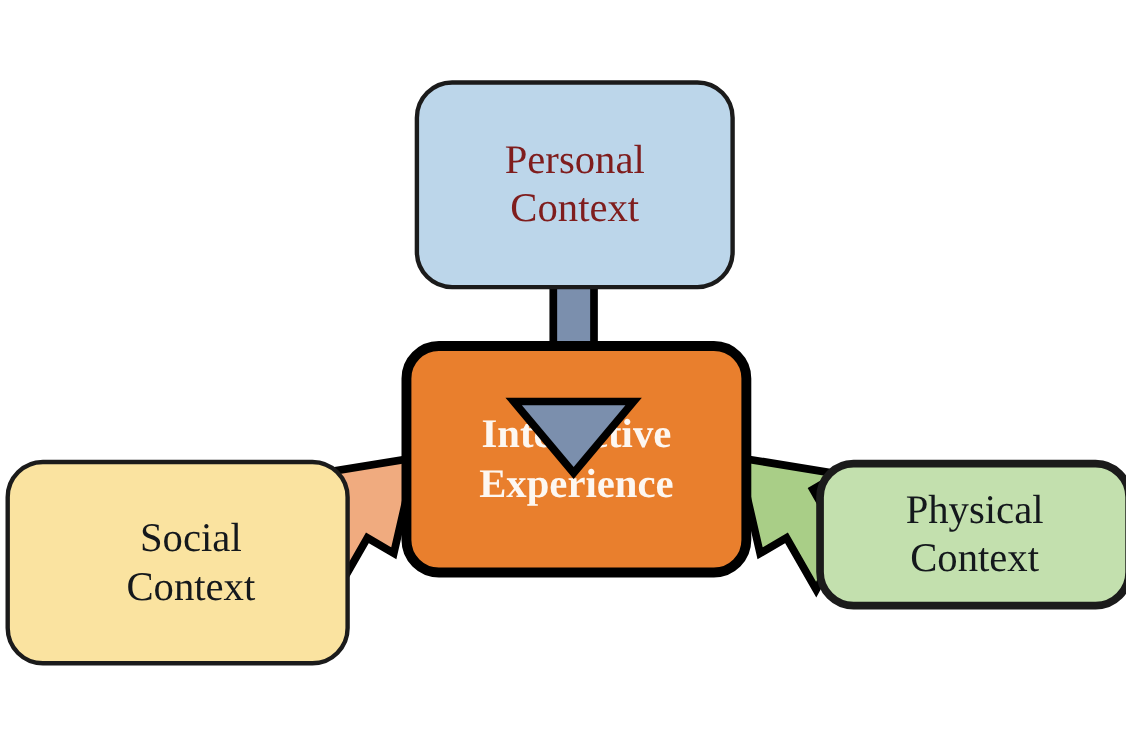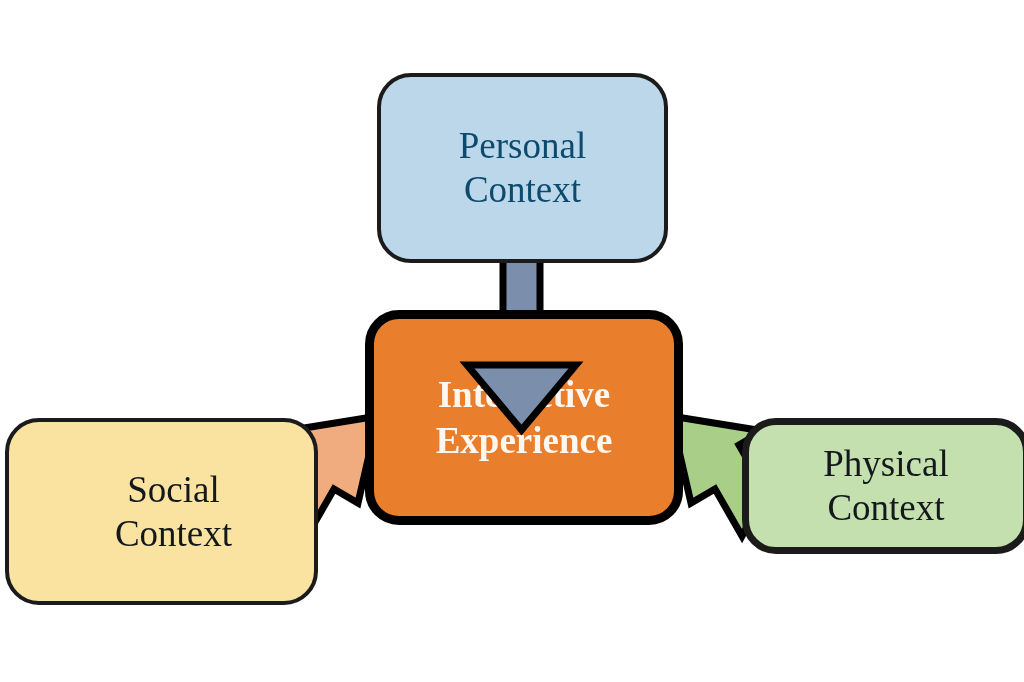--- a/index.html
+++ b/index.html
@@ -142,21 +142,21 @@
                L 763 431
                L 671 416
                L 691 503
                L 715 489
                L 742 536
                Z" fill="#a9ce87" stroke="#000000" stroke-width="7" stroke-linejoin="miter"></path>
     </g>
   </svg>
 
   <div class="node" id="node-personal" style="background: rgb(188, 214, 234); border-color: rgb(27, 27, 27);">
-    <span class="label" style="color: #0c4a6e;">Personal
+    <span class="label" style="color: #7f1d1d;">Personal
 Context</span>
   </div>
 
   <div class="node" id="node-social" style="background: rgb(250, 227, 160); border-color: rgb(27, 27, 27); padding-left: 24px;">
     <span class="label" style="color: rgb(20, 24, 28);">Social
 Context</span>
   </div>
 
   <div class="node" id="node-physical" style="background: rgb(195, 224, 174); border-color: rgb(27, 27, 27);">
     <span class="label" style="color: rgb(20, 24, 28);">Physical

